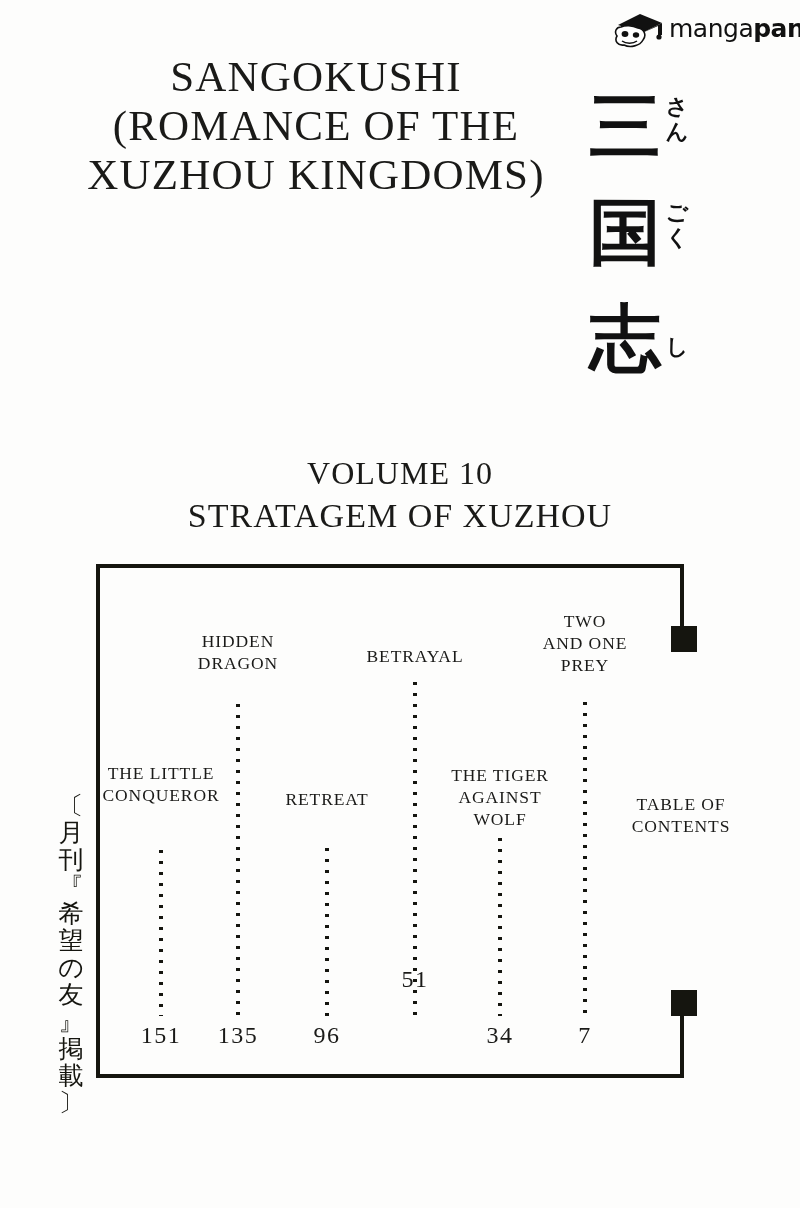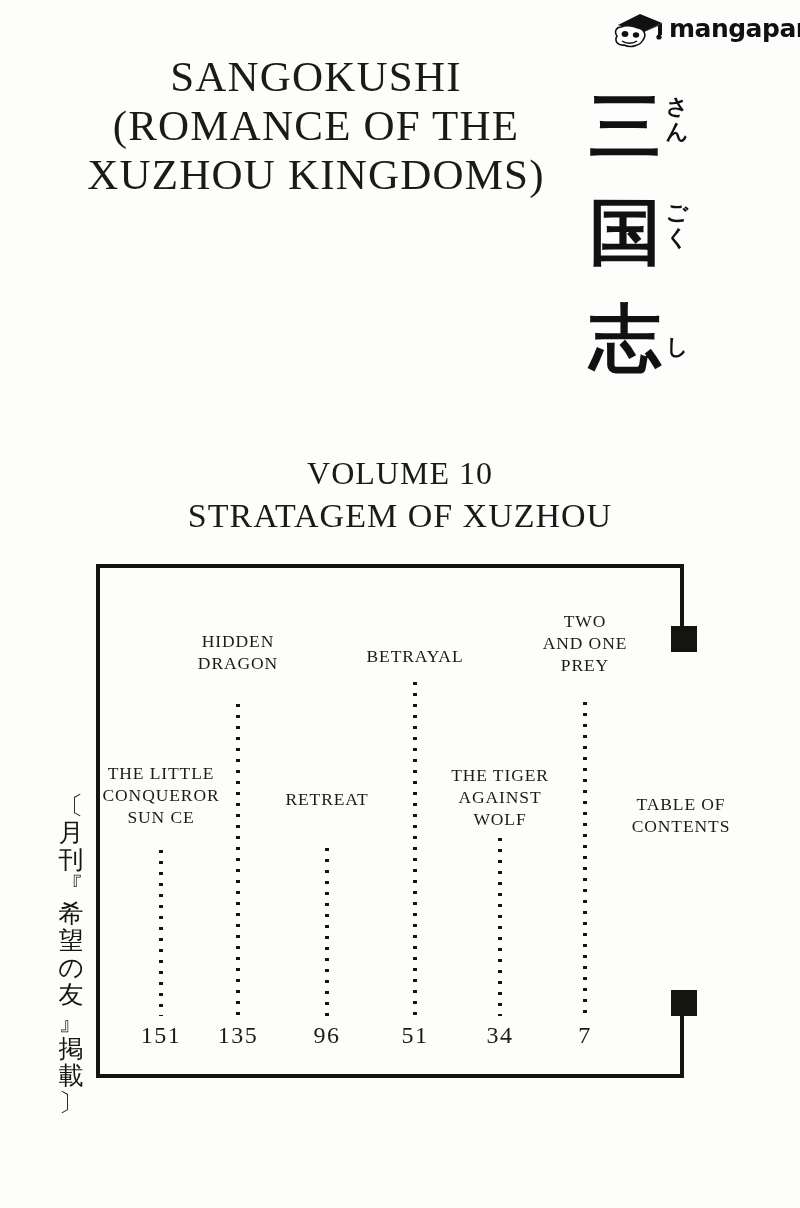--- a/index.html
+++ b/index.html
@@ -41,21 +41,21 @@
     flex: 0 0 auto;
   }
   .logo-text {
     font-family: "DejaVu Sans", sans-serif;
     font-size: 25px;
     letter-spacing: -0.5px;
     line-height: 1;
     color: #111;
     white-space: nowrap;
   }
-  .logo-text .lt-thin { font-weight: 700; text-align: center; }
+  .logo-text .lt-thin { font-weight: 400; text-align: center; }
   .logo-text .lt-bold { font-weight: 700; }
 
   
   .title-block {
     position: absolute;
     top: 52px;
     left: 60px;
     width: 512px;
     text-align: center;
   }
@@ -270,40 +270,39 @@
     <div class="frame-line frame-right-upper"></div>
     <div class="frame-line frame-right-lower"></div>
     <div class="corner-square top"></div>
     <div class="corner-square bottom"></div>
   </div>
 
   <div id="toc-entries">
       <div class="entry" style="left: 51px; top: 762px; width: 220px;">
         <div class="entry-label">THE LITTLE</div>
         <div class="entry-label">CONQUEROR</div>
-        <div class="entry-label">SUN CE</div>
       </div>
       <div class="entry-dots" style="left: 159px; top: 850px; height: 166px;"></div>
       <div class="entry-page" style="left: 111px; top: 1022px; width: 100px;">151</div>
       <div class="entry" style="left: 128px; top: 630px; width: 220px;">
         <div class="entry-label">HIDDEN</div>
         <div class="entry-label">DRAGON</div>
       </div>
       <div class="entry-dots" style="left: 236px; top: 704px; height: 312px;"></div>
       <div class="entry-page" style="left: 188px; top: 1022px; width: 100px;">135</div>
       <div class="entry" style="left: 217px; top: 788px; width: 220px;">
         <div class="entry-label">RETREAT</div>
       </div>
       <div class="entry-dots" style="left: 325px; top: 848px; height: 168px;"></div>
       <div class="entry-page" style="left: 277px; top: 1022px; width: 100px;">96</div>
       <div class="entry" style="left: 305px; top: 645px; width: 220px;">
         <div class="entry-label">BETRAYAL</div>
       </div>
       <div class="entry-dots" style="left: 413px; top: 682px; height: 334px;"></div>
-      <div class="entry-page" style="left: 365px; top: 1022px; width: 100px;">51</div>
+      <div class="entry-page" style="left: 365px; top: 966px; width: 100px;">51</div>
       <div class="entry" style="left: 390px; top: 764px; width: 220px;">
         <div class="entry-label">THE TIGER</div>
         <div class="entry-label">AGAINST</div>
         <div class="entry-label">WOLF</div>
       </div>
       <div class="entry-dots" style="left: 498px; top: 838px; height: 178px;"></div>
       <div class="entry-page" style="left: 450px; top: 1022px; width: 100px;">34</div>
       <div class="entry" style="left: 475px; top: 610px; width: 220px;">
         <div class="entry-label">TWO</div>
         <div class="entry-label">AND ONE</div>

